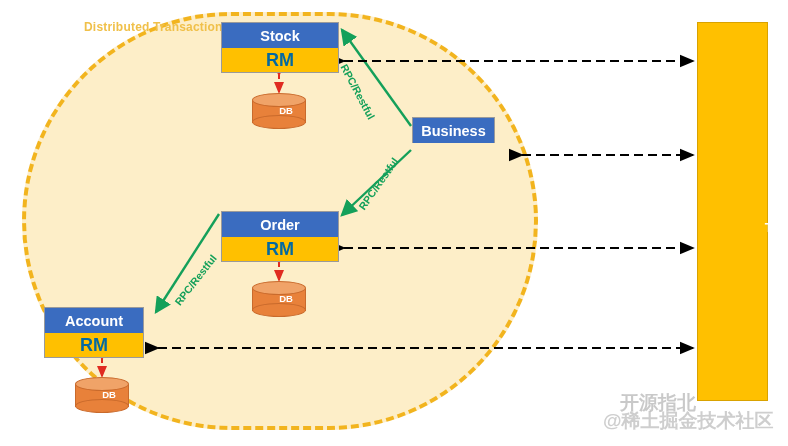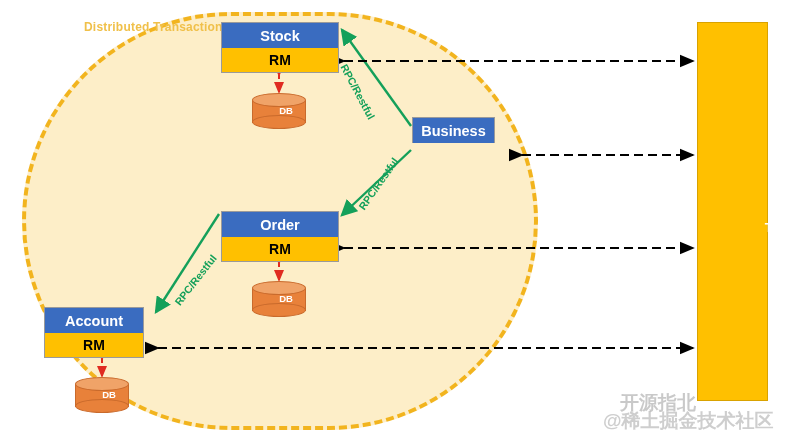--- a/index.html
+++ b/index.html
@@ -12,21 +12,21 @@
       background:#fdeec8;border:4px dashed #f2b41e;border-radius:210px/210px;
       box-sizing:border-box;}
   .dt-label{position:absolute;left:40px;top:20px;font-size:12px;font-weight:bold;
       color:#f0c04a;letter-spacing:.2px;white-space:nowrap;margin-left:44px;}
 
   
   .svc{position:absolute;box-sizing:border-box;}
   .svc .hdr{background:#3a6cc0;color:#ffffff;font-weight:bold;font-size:14.5px;
       text-align:center;line-height:26px;height:26px;border:1px solid #9a9a9a;
       border-bottom:none;box-sizing:border-box;}
-  .svc .band{background:#ffc000;color:#000000;font-weight:bold;font-size:14px;
+  .svc .band{background:#ffc000;color:#0369a1;font-weight:bold;font-size:18px;
       text-align:center;line-height:25px;height:25px;border:1px solid #9a9a9a;
       border-top:none;box-sizing:border-box;}
 
   #svc-stock{left:221px;top:22px;width:118px;}
   #svc-business{left:412px;top:117px;width:83px;}
   #svc-order{left:221px;top:211px;width:118px;}
   #svc-account{left:44px;top:307px;width:100px;}
 
   
   .db{position:absolute;width:54px;height:34px;}

